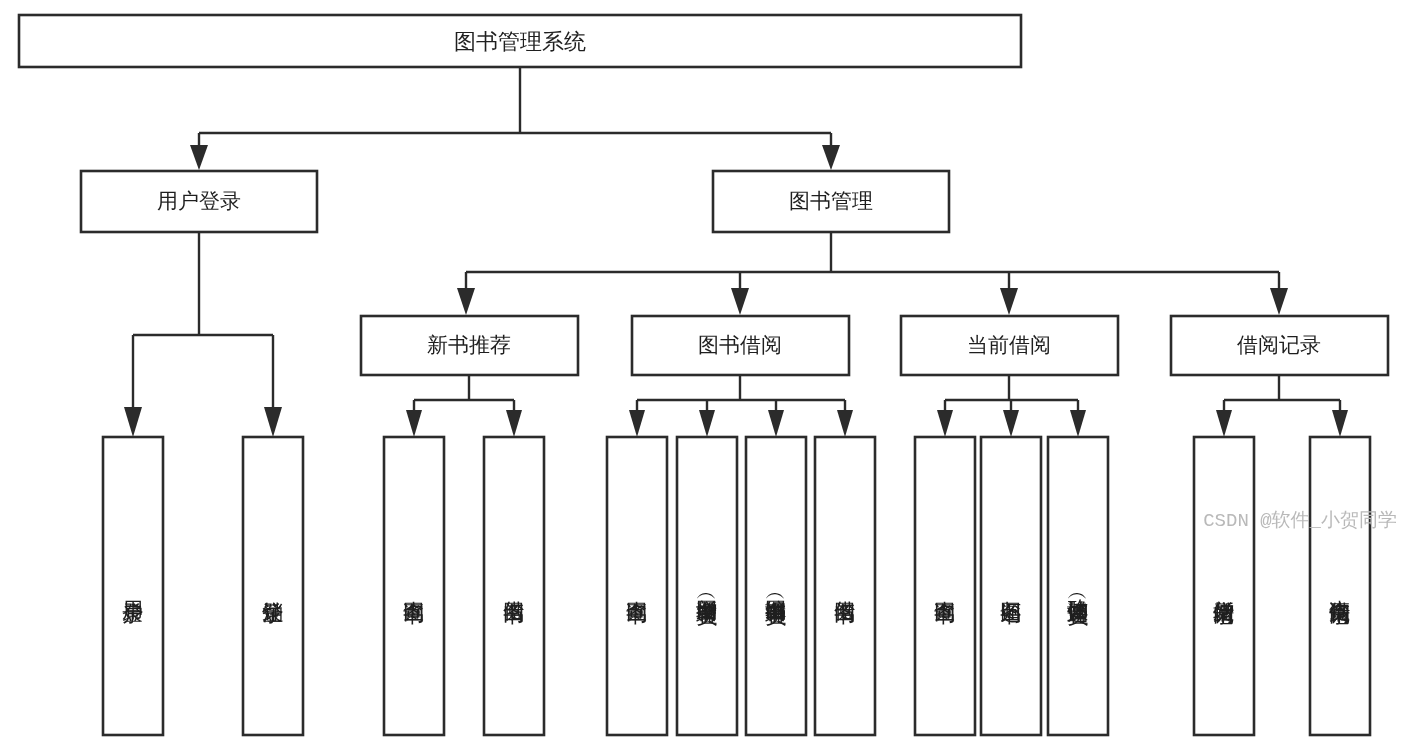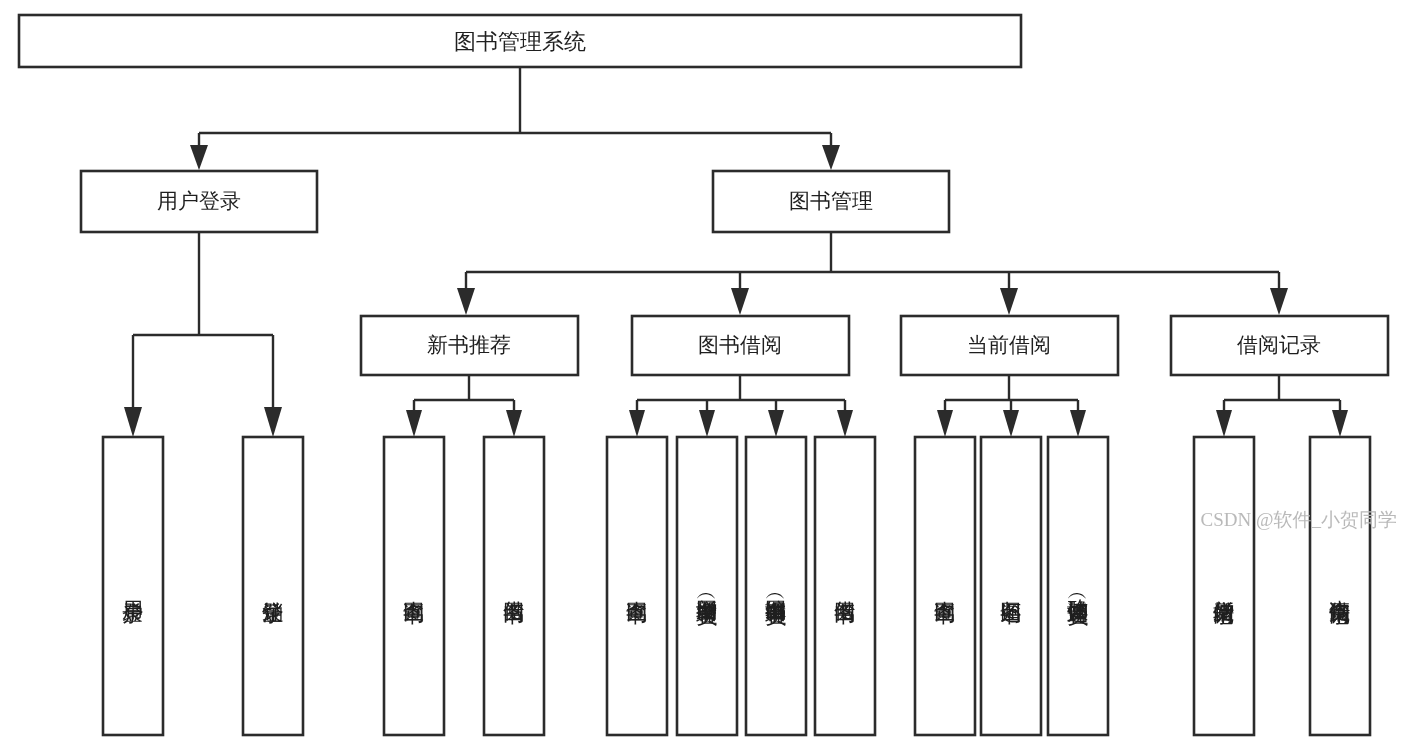--- a/index.html
+++ b/index.html
@@ -63,21 +63,21 @@
     line-height: 1.12;
     color: #1f1f1f;
     letter-spacing: 1px;
     white-space: nowrap;
     pointer-events: none;
   }
   #watermark {
     position: absolute;
     right: 8px;
     bottom: 4px;
-    font-family: Liberation Serif, serif;
+    font-family: Liberation Mono, monospace;
     font-size: 19px;
     color: #b9b9b9;
     white-space: nowrap;
     user-select: none;
   }
 </style>
 </head>
 <body>
 
 <div id="diagram-root">

